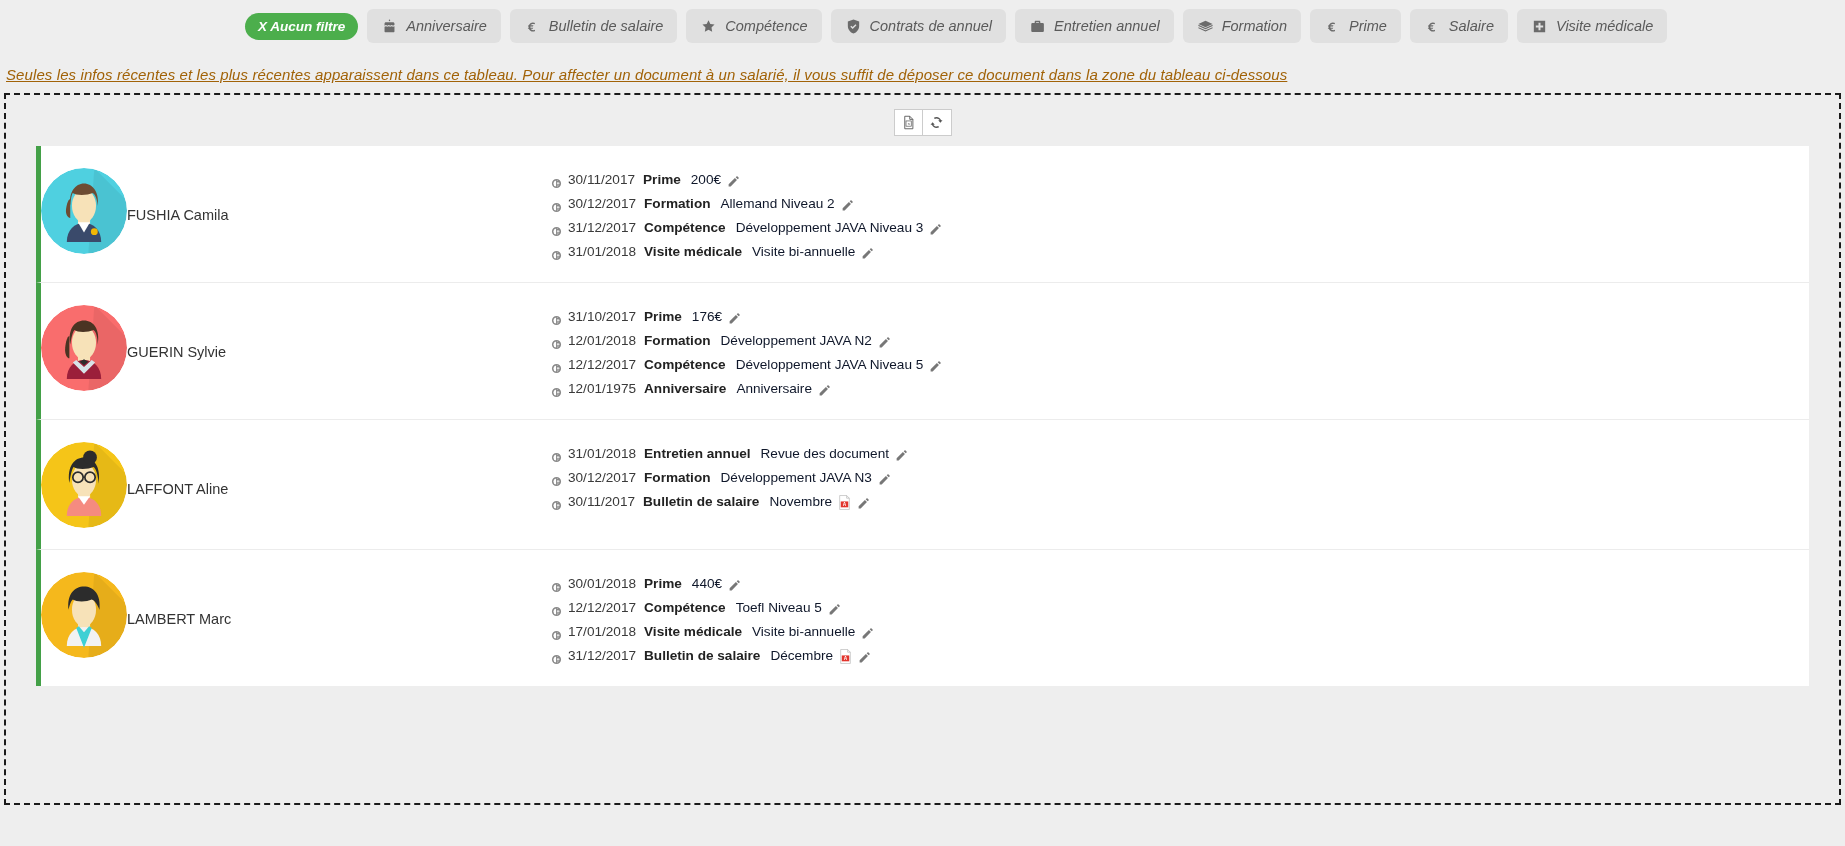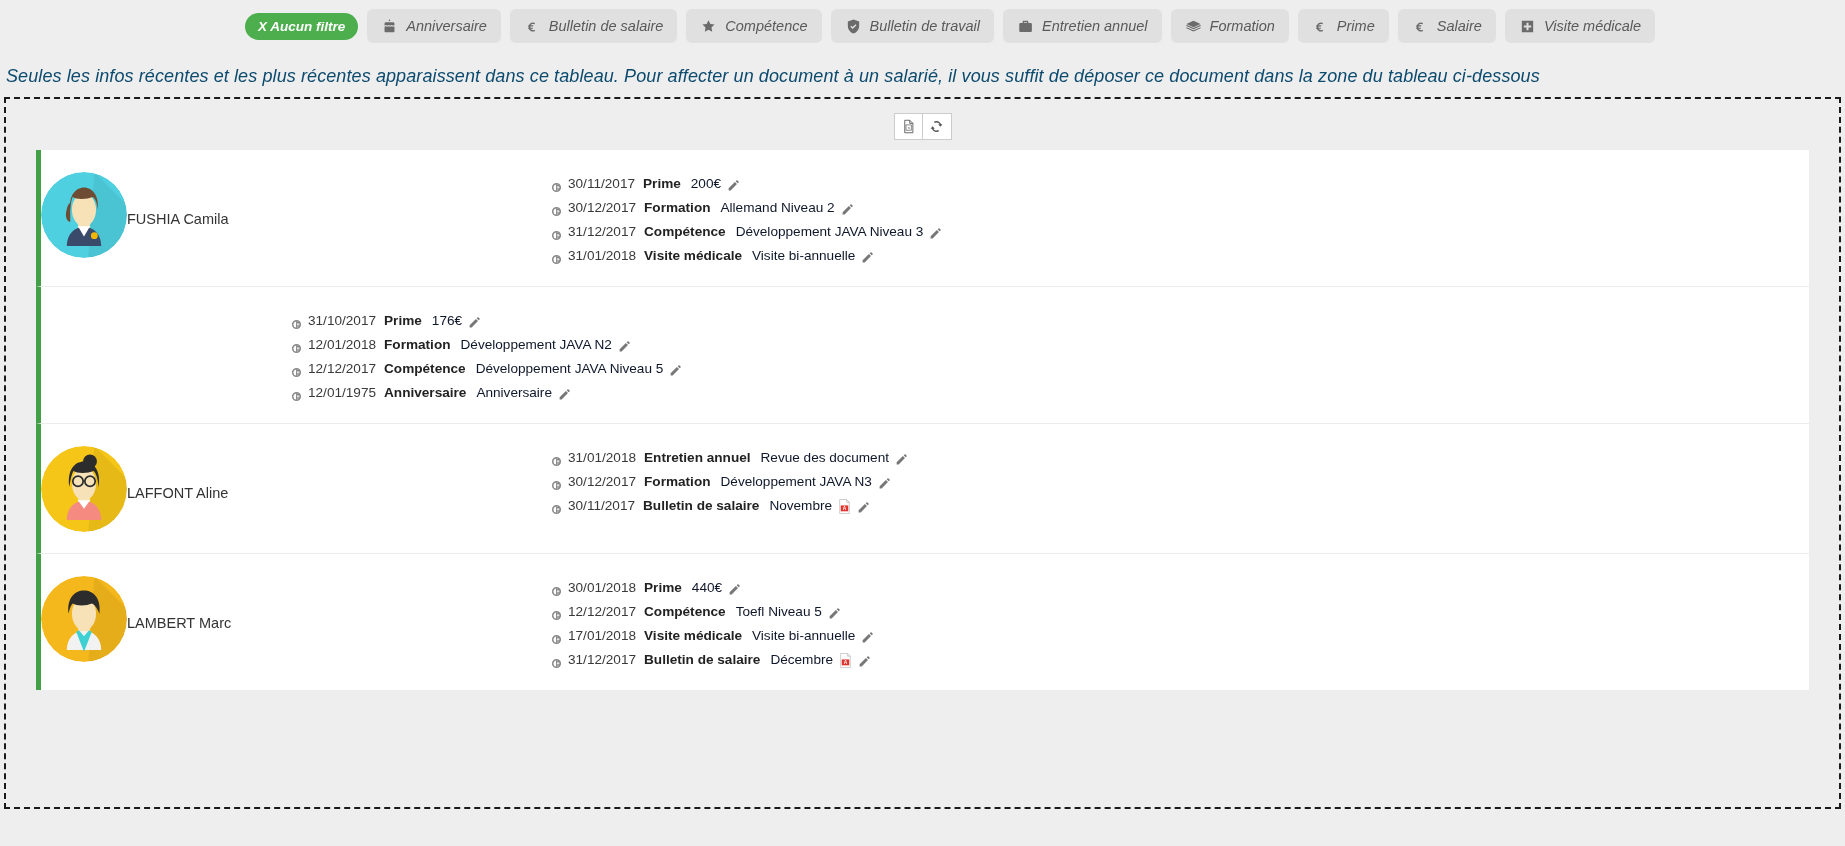--- a/index.html
+++ b/index.html
@@ -50,24 +50,25 @@
     justify-content: center;
     width: 17px; height: 17px;
     flex: 0 0 auto;
     color: #6b6b6b;
   }
   .filter-chip .chip-ico svg { display: block; }
 
   
   #hint-line {
     padding: 14px 0 10px 6px;
-    font-size: 18px;
+    font-size: 15px;
     font-style: italic;
-    color: #0c4a6e;
+    color: #a16207;
     letter-spacing: .1px;
+    text-decoration: underline;
   }
 
   
   #drop-zone {
     margin: 0 4px 0 4px;
     height: 712px;
     border: 2px dashed #1a1a1a;
     background: #eeeeee;
     padding: 14px 30px 0 30px;
     position: relative;
@@ -180,21 +181,21 @@
         </svg>
       </span>
       <span>Compétence</span>
     </div>
     <div class="filter-chip">
       <span class="chip-ico">
         <svg viewBox="0 0 24 24" width="100%" height="100%" fill="currentColor">
           <path d="M12 2l8 3v6.2c0 4.7-3.3 9-8 10.8-4.7-1.8-8-6.1-8-10.8V5l8-3zm-1.2 13.6l5.4-5.4-1.4-1.4-4 4-1.9-1.9L7.5 12.3l3.3 3.3z"></path>
         </svg>
       </span>
-      <span>Bulletin de travail</span>
+      <span>Contrats de annuel</span>
     </div>
     <div class="filter-chip">
       <span class="chip-ico">
         <svg viewBox="0 0 24 24" width="100%" height="100%" fill="currentColor">
           <path d="M9.5 4h5c.8 0 1.5.7 1.5 1.5V7h3.2c.9 0 1.8.8 1.8 1.8V18c0 1-.8 1.8-1.8 1.8H5c-1 0-1.8-.8-1.8-1.8V8.8C3.2 7.8 4.1 7 5 7h3V5.5C8 4.7 8.7 4 9.5 4zm.5 3h4V6h-4v1z"></path>
         </svg>
       </span>
       <span>Entretien annuel</span>
     </div>
     <div class="filter-chip">
@@ -310,20 +311,34 @@
             <span class="ev-date">31/01/2018</span>
             <span class="ev-type">Visite médicale</span>
             <span class="ev-value">Visite bi-annuelle</span>
             <span class="ev-edit"><svg viewBox="0 0 24 24" width="100%" height="100%" fill="currentColor">
                 <path d="M3 17.2L14.6 5.6l3.8 3.8L6.8 21H3v-3.8zM16 4.2l1.6-1.6c.5-.5 1.3-.5 1.8 0l2 2c.5.5.5 1.3 0 1.8L19.8 8 16 4.2z"></path>
               </svg></span>
           </div>
         </div>
       </div>
       <div class="emp-row">
+        <div class="emp-cell">
+          <div class="avatar"><svg viewBox="0 0 100 100" width="100%" height="100%">
+              <circle cx="50" cy="50" r="50" fill="#f96d6d"></circle>
+              <path d="M62 0 L100 38 L100 100 L55 100 Z" fill="rgba(0,0,0,0.06)"></path>
+              <ellipse cx="50" cy="44" rx="14" ry="19" fill="#f7e2b8"></ellipse>
+              <path d="M43 58h14v12H43z" fill="#f7e2b8"></path>
+              <path d="M34 46c-3-18 5-28 16-28s19 10 16 28c0 0 0-14-5-17-6 3-19 3-22 0-3 3-5 17-5 17z" fill="#4a3423"></path>
+              <path d="M33 36v26c-3 0-5-5-5-10s2-16 5-16z" fill="#4a3423"></path>
+              <path d="M30 86c0-14 9-22 20-22s20 8 20 22z" fill="#9b1f3a"></path>
+              <path d="M41 64l9 8 9-8 4 3-13 13-13-13 4-3z" fill="#d7e3e8"></path>
+              <path d="M45 66l5 4 5-4-5-3-5 3z" fill="#2c2c2c"></path>
+            </svg></div>
+          <div class="emp-name">GUERIN Sylvie</div>
+        </div>
         <div class="events-cell">
           <div class="event-line">
             <span class="ev-bullet"><svg viewBox="0 0 24 24" width="100%" height="100%" fill="currentColor">
                 <path d="M12 2a10 10 0 100 20 10 10 0 000-20zm-1 3.2v13.6a6.9 6.9 0 010-13.6zm2 0a6.9 6.9 0 012.8 1.3H13V5.2zm0 3.3h4.6c.3.5.5 1 .7 1.5H13V8.5zm0 3h5.5c0 .5 0 1-.1 1.5H13v-1.5zm0 3h5c-.2.5-.4 1-.7 1.5H13v-1.5zm0 3h2.8a6.9 6.9 0 01-2.8 1.3v-1.3z"></path>
               </svg></span>
             <span class="ev-date">31/10/2017</span>
             <span class="ev-type">Prime</span>
             <span class="ev-value">176€</span>
             <span class="ev-edit"><svg viewBox="0 0 24 24" width="100%" height="100%" fill="currentColor">
                 <path d="M3 17.2L14.6 5.6l3.8 3.8L6.8 21H3v-3.8zM16 4.2l1.6-1.6c.5-.5 1.3-.5 1.8 0l2 2c.5.5.5 1.3 0 1.8L19.8 8 16 4.2z"></path>

